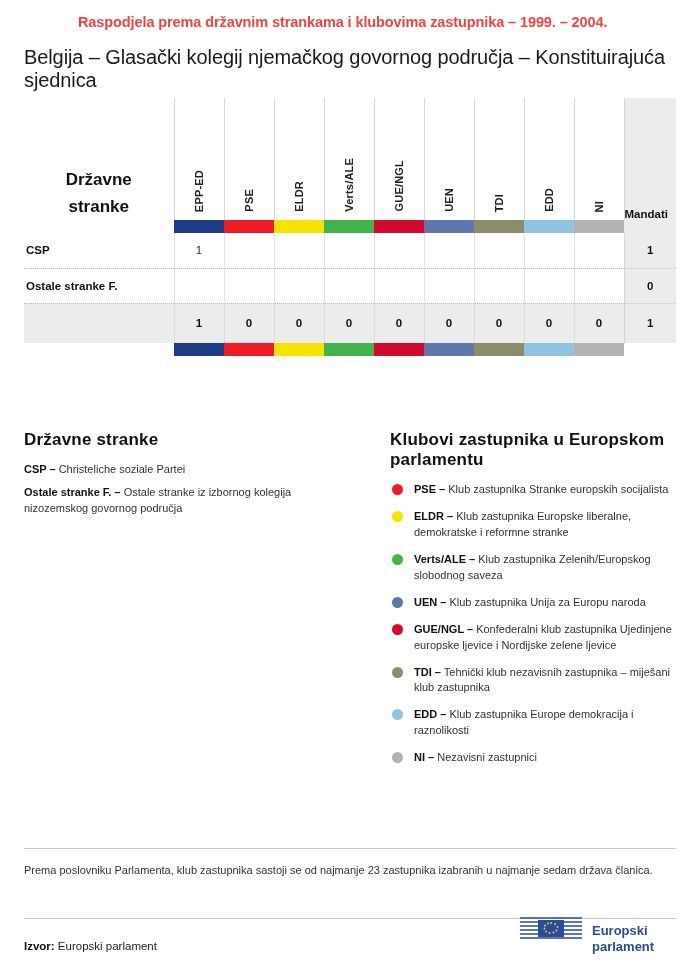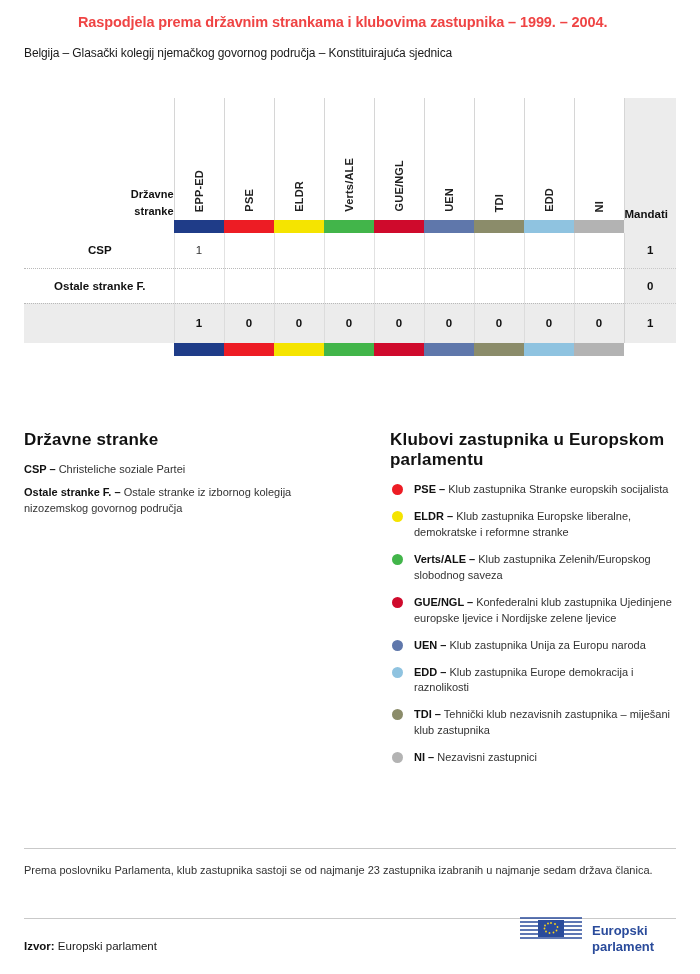--- a/index.html
+++ b/index.html
@@ -12,21 +12,21 @@
   }
   .page { position: relative; width: 700px; height: 974px; overflow: hidden; }
 
   
   .title {
     position: absolute; left: 36px; top: 14px; width: 660px;
     font-size: 14.5px; font-weight: bold; color: #ef4444; letter-spacing: -0.1px; margin-left: 42px;
   }
   .subtitle {
     position: absolute; left: 24px; top: 46px; width: 660px;
-    font-size: 12px; font-weight: normal; color: #1a1a1a; letter-spacing: -0.1px;
+    font-size: 20px; font-weight: normal; color: #1a1a1a; letter-spacing: -0.1px;
   }
 
   
   .table-wrap { position: absolute; left: 24px; top: 98px; width: 652px; }
   table.matrix { border-collapse: collapse; width: 652px; table-layout: fixed; }
   table.matrix td, table.matrix th { padding: 0; margin: 0; }
 
   .col-label { width: 150px; }
   .col-group { width: 50px; }
   .col-total { width: 52px; }
@@ -48,38 +48,38 @@
   .rot {
     display: block;
     writing-mode: vertical-rl;
     transform: rotate(180deg);
     font-size: 11px; font-weight: bold; color: #222;
     margin: 0 auto 8px auto;
     letter-spacing: 0.2px;
     white-space: nowrap;
   }
   .hdr-label {
-    vertical-align: bottom; text-align: right; padding-bottom: 6px;
-    font-size: 11px; font-weight: bold; line-height: 1.55; color: #111;
+    vertical-align: bottom; text-align: center; padding-bottom: 6px;
+    font-size: 17px; font-weight: bold; line-height: 1.55; color: #111;
   }
   .hdr-mandati {
     text-align: left; vertical-align: bottom; padding-bottom: 6px;
     font-size: 11.5px; font-weight: bold; color: #111;
   }
 
   
   .band { height: 13px; }
   .band td { height: 13px; }
   .band .lbl { background: #ffffff; }
   .band .tot { background: #ececec; }
 
   
   .row td { height: 35px; font-size: 11.5px; }
   .row .lbl {
-    text-align: center; font-weight: bold; color: #111; padding-left: 2px;
+    text-align: left; font-weight: bold; color: #111; padding-left: 2px;
     border-bottom: 1px dotted #b9b9b9;
   }
   .row .val {
     text-align: center; color: #333; border-left: 1px solid #e2e2e2;
     border-bottom: 1px dotted #b9b9b9;
   }
   .row .tot {
     text-align: center; font-weight: bold; color: #111; background: #ececec;
     border-left: 1px solid #d6d6d6; border-bottom: 1px dotted #c7c7c7;
   }
@@ -271,34 +271,34 @@
     </div>
     <div class="gitem">
       <span class="dot" style="background:#f5e400"></span>
       <b>ELDR –</b><span> Klub zastupnika Europske liberalne, demokratske i reformne stranke</span>
     </div>
     <div class="gitem">
       <span class="dot" style="background:#42b54a"></span>
       <b>Verts/ALE –</b><span> Klub zastupnika Zelenih/Europskog slobodnog saveza</span>
     </div>
     <div class="gitem">
+      <span class="dot" style="background:#5f77ab"></span>
+      <b>UEN –</b><span> Klub zastupnika Unija za Europu naroda</span>
+    </div>
+    <div class="gitem">
       <span class="dot" style="background:#cf0a2c"></span>
       <b>GUE/NGL –</b><span> Konfederalni klub zastupnika Ujedinjene europske ljevice i Nordijske zelene ljevice</span>
     </div>
     <div class="gitem">
-      <span class="dot" style="background:#5f77ab"></span>
-      <b>UEN –</b><span> Klub zastupnika Unija za Europu naroda</span>
+      <span class="dot" style="background:#8b8c6a"></span>
+      <b>TDI –</b><span> Tehnički klub nezavisnih zastupnika – miješani klub zastupnika</span>
     </div>
     <div class="gitem">
       <span class="dot" style="background:#8fc3e0"></span>
       <b>EDD –</b><span> Klub zastupnika Europe demokracija i raznolikosti</span>
-    </div>
-    <div class="gitem">
-      <span class="dot" style="background:#8b8c6a"></span>
-      <b>TDI –</b><span> Tehnički klub nezavisnih zastupnika – miješani klub zastupnika</span>
     </div>
     <div class="gitem">
       <span class="dot" style="background:#b3b3b3"></span>
       <b>NI –</b><span> Nezavisni zastupnici</span>
     </div>
   </div>
 
   <div class="rule"></div>
   <div class="note">Prema poslovniku Parlamenta, klub zastupnika sastoji se od najmanje 23 zastupnika izabranih u najmanje sedam država članica.</div>
   <div class="rule2"></div>

